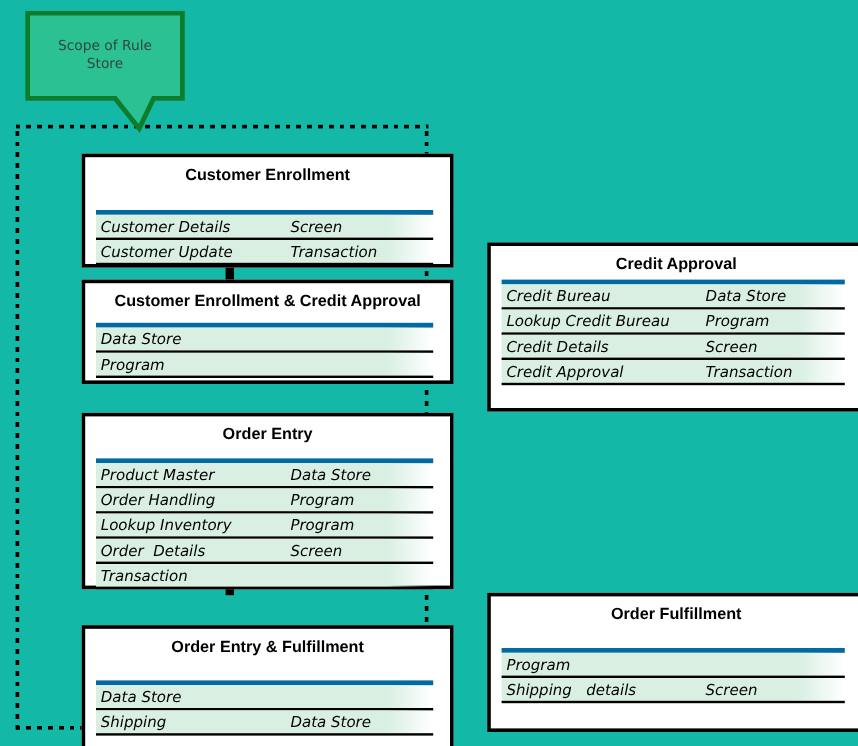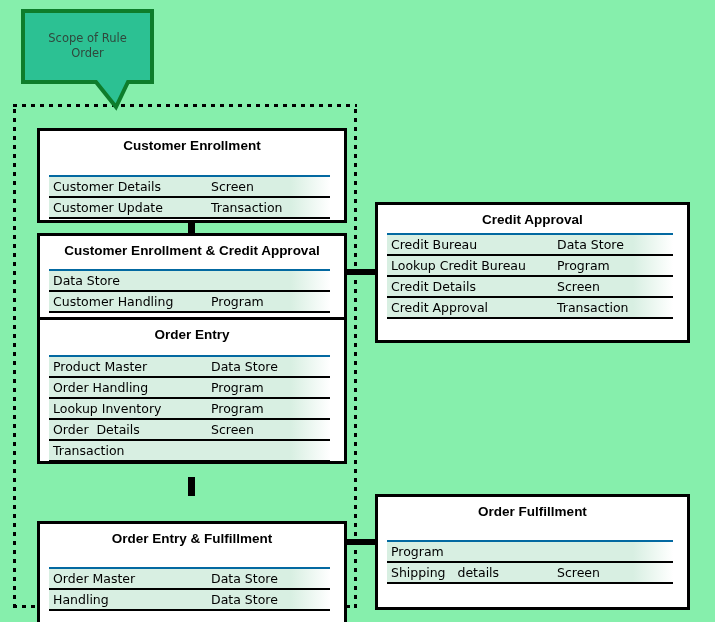--- a/index.html
+++ b/index.html
@@ -1,17 +1,17 @@
 <!DOCTYPE html>
 <html style="--callout-fill: #2CC193; --callout-border: #0E7D2B; --row-fill: #D8EFE2; --connector: #000000;"><head>
 <meta charset="utf-8">
 <style>
   html,body{margin:0;padding:0;background:#fff;}
   .canvas{
-    position:relative;width:715px;height:622px;background:#86efac;overflow:hidden;
+    position:relative;width:715px;height:622px;background:#14b8a6;overflow:hidden;
     font-family:"DejaVu Sans",sans-serif;
   }
   
   .scope-boundary{
     position:absolute;left:13px;top:104px;width:344px;height:504px;
     background:
       repeating-linear-gradient(90deg,#000 0 4px,transparent 4px 9px) left top / 100% 3px no-repeat,
       repeating-linear-gradient(90deg,#000 0 4px,transparent 4px 9px) left bottom / 100% 3px no-repeat,
       repeating-linear-gradient(0deg,#000 0 4px,transparent 4px 9px) left top / 3px 100% no-repeat,
       repeating-linear-gradient(0deg,#000 0 4px,transparent 4px 9px) right top / 3px 100% no-repeat;
@@ -25,27 +25,27 @@
     stroke-width:4;
   }
   .callout-text{
     position:absolute;left:0;top:22px;width:133px;text-align:center;
     font-size:11.5px;line-height:15px;color:#30473c;
   }
   
   .connector{position:absolute;background:var(--connector,#000);}
   
   .panel{
-    position:absolute;background:#fff;border:3px solid #000;box-sizing:border-box;
+    position:absolute;background:#fff;border:3px solid #000;box-sizing:border-box;margin-left:31px;
   }
   .panel-title{
     text-align:center;padding-top:7px;
     font-family:"Liberation Sans",sans-serif;font-weight:bold;font-size:13.5px;color:#000;
   }
-  .rows{position:absolute;left:9px;right:14px;top:var(--rows-top,40px);border-top:2px solid #0369a1;}
+  .rows{position:absolute;left:9px;right:14px;top:var(--rows-top,40px);border-top:4px solid #0369a1;font-style:italic;}
   .row{
     display:grid;grid-template-columns:var(--col1,158px) 1fr;align-items:center;
     height:19px;border-bottom:2px solid #000;
     background:linear-gradient(90deg,var(--row-fill,#D8EFE2) 0 86%,rgba(216,239,226,0) 100%);
   }
   .panel--right .row{--col1:166px;}
   .cell{
     font-size:12.5px;color:#000;padding-left:4px;white-space:pre;
     overflow:hidden;line-height:19px;
   }
@@ -56,21 +56,21 @@
 <div class="canvas">
 
   <div class="scope-boundary"></div>
 
   <div class="callout">
     <svg class="callout-shape" width="140" height="103" viewBox="0 0 140 103">
       <polygon points="2,2 131,2 131,73 107,73 95,98 75,73 2,73"></polygon>
     </svg>
     <div class="callout-text">
       <div>Scope of Rule</div>
-      <div>Order</div>
+      <div>Store</div>
     </div>
   </div>
 
   <div class="connector" style="left:188px;top:221px;width:7px;height:14px;"></div>
   <div class="connector" style="left:344px;top:269px;width:33px;height:6px;"></div>
   <div class="connector" style="left:188px;top:477px;width:7px;height:19px;"></div>
   <div class="connector" style="left:344px;top:539px;width:33px;height:6px;"></div>
 
   <div class="panel panel--left" style="left:37px;top:128px;width:310px;height:95px;--rows-top:44px;">
     <div class="panel-title">Customer Enrollment</div>
@@ -86,27 +86,26 @@
     </div>
   </div>
 
   <div class="panel panel--left" style="left:37px;top:233px;width:310px;height:87px;--rows-top:33px;">
     <div class="panel-title">Customer Enrollment &amp; Credit Approval</div>
     <div class="rows">
       <div class="row">
         <span class="cell">Data Store</span>
       </div>
       <div class="row">
-        <span class="cell">Customer Handling</span>
         <span class="cell">Program</span>
       </div>
     </div>
   </div>
 
-  <div class="panel panel--left" style="left:37px;top:317px;width:310px;height:147px;--rows-top:35px;">
+  <div class="panel panel--left" style="left:37px;top:344px;width:310px;height:147px;--rows-top:35px;">
     <div class="panel-title">Order Entry</div>
     <div class="rows">
       <div class="row">
         <span class="cell">Product Master</span>
         <span class="cell">Data Store</span>
       </div>
       <div class="row">
         <span class="cell">Order Handling</span>
         <span class="cell">Program</span>
       </div>
@@ -121,25 +120,24 @@
       <div class="row">
         <span class="cell">Transaction</span>
       </div>
     </div>
   </div>
 
   <div class="panel panel--left" style="left:37px;top:521px;width:310px;height:110px;--rows-top:43px;">
     <div class="panel-title">Order Entry &amp; Fulfillment</div>
     <div class="rows">
       <div class="row">
-        <span class="cell">Order Master</span>
         <span class="cell">Data Store</span>
       </div>
       <div class="row">
-        <span class="cell">Handling</span>
+        <span class="cell">Shipping</span>
         <span class="cell">Data Store</span>
       </div>
     </div>
   </div>
 
   <div class="panel panel--right" style="left:375px;top:202px;width:315px;height:141px;--rows-top:28px;">
     <div class="panel-title">Credit Approval</div>
     <div class="rows">
       <div class="row">
         <span class="cell">Credit Bureau</span>

